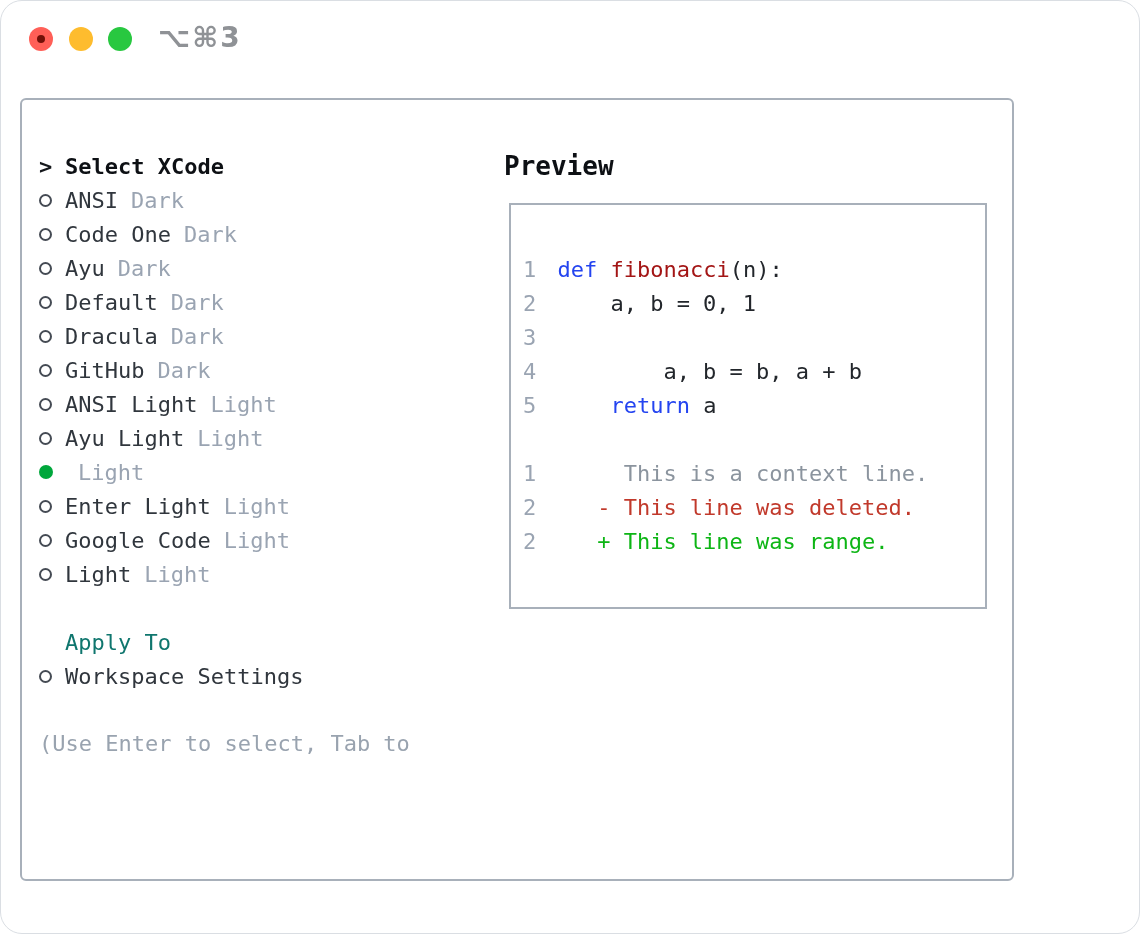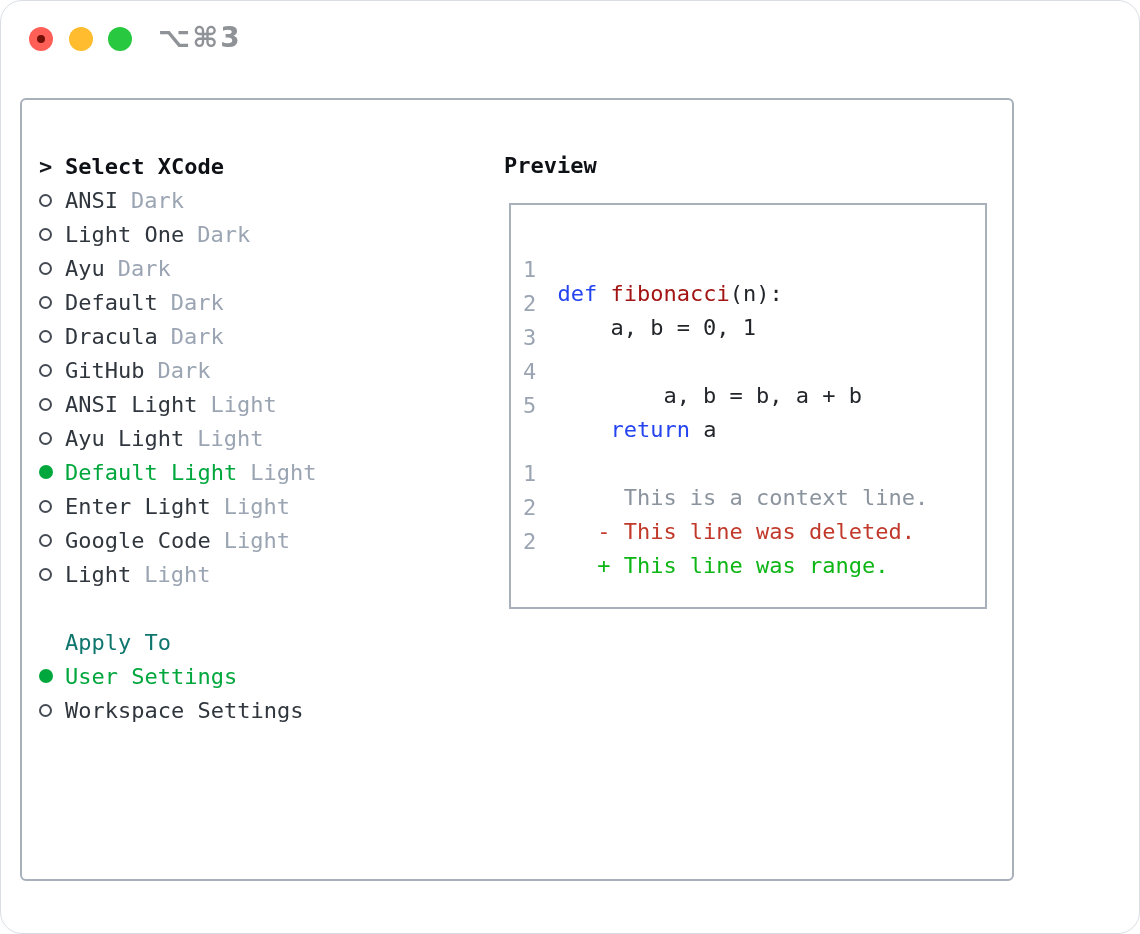--- a/index.html
+++ b/index.html
@@ -43,30 +43,30 @@
   .hdr{font-weight:bold;color:#0d1014;}
   .name{color:var(--text);}
   .row.selected .name{color:var(--green);}
   .tag{color:var(--muted);margin-left:13px;}
   .subhdr{color:#0f766e;}
   .row.sel-opt .name{color:var(--green);}
   .hint{height:34px;line-height:34px;font-size:22px;color:#99a3af;white-space:pre;}
   
   .preview-label{
     position:absolute;left:482px;top:49px;height:34px;line-height:34px;
-    font-size:22px;font-weight:bold;color:#0d1014;
+    font-size:26px;font-weight:bold;color:#0d1014;
   }
   .preview-box{
     position:absolute;left:487px;top:103px;width:478px;height:406px;
     border:2px solid var(--border);background:#fff;
     padding:48px 0 0 12px;overflow:hidden;
   }
   .crow{display:flex;height:34px;line-height:34px;font-size:22px;white-space:pre;}
   .ln{width:2.6ch;flex:0 0 auto;color:var(--muted);}
-  .body{color:var(--plain);margin-top:24px;}
+  .body{color:var(--plain);}
   .seg-keyword{color:var(--keyword);}
   .seg-function{color:var(--func);}
   .seg-plain{color:var(--plain);}
   .diff-context .body{color:#8b949e;}
   .diff-deleted .body{color:var(--deleted);}
   .diff-added .body{color:var(--added);}
 </style>
 </head>
 <body>
 
@@ -83,67 +83,65 @@
 
     <div class="list">
       <div class="row">
         <span class="marker chev">&gt;</span><span class="hdr">Select XCode</span>
       </div>
 
       <div class="row">
         <span class="marker"><span class="ring"></span></span><span class="name">ANSI</span><span class="tag">Dark</span>
       </div>
       <div class="row">
-        <span class="marker"><span class="ring"></span></span><span class="name">Light One</span><span class="tag">Dark</span>
+        <span class="marker"><span class="ring"></span></span><span class="name">Code One</span><span class="tag">Dark</span>
       </div>
       <div class="row">
         <span class="marker"><span class="ring"></span></span><span class="name">Ayu</span><span class="tag">Dark</span>
       </div>
       <div class="row">
         <span class="marker"><span class="ring"></span></span><span class="name">Default</span><span class="tag">Dark</span>
       </div>
       <div class="row">
         <span class="marker"><span class="ring"></span></span><span class="name">Dracula</span><span class="tag">Dark</span>
       </div>
       <div class="row">
         <span class="marker"><span class="ring"></span></span><span class="name">GitHub</span><span class="tag">Dark</span>
       </div>
       <div class="row">
         <span class="marker"><span class="ring"></span></span><span class="name">ANSI Light</span><span class="tag">Light</span>
       </div>
       <div class="row">
         <span class="marker"><span class="ring"></span></span><span class="name">Ayu Light</span><span class="tag">Light</span>
       </div>
       <div class="row selected">
-        <span class="marker"><span class="dot"></span></span><span class="name">Default Light</span><span class="tag">Light</span>
+        <span class="marker"><span class="dot"></span></span><span class="tag">Light</span>
       </div>
       <div class="row">
         <span class="marker"><span class="ring"></span></span><span class="name">Enter Light</span><span class="tag">Light</span>
       </div>
       <div class="row">
         <span class="marker"><span class="ring"></span></span><span class="name">Google Code</span><span class="tag">Light</span>
       </div>
       <div class="row">
         <span class="marker"><span class="ring"></span></span><span class="name">Light</span><span class="tag">Light</span>
       </div>
 
       <div class="row blank"></div>
 
       <div class="row">
         <span class="marker"></span><span class="subhdr">Apply To</span>
       </div>
-      <div class="row sel-opt">
-        <span class="marker"><span class="dot"></span></span><span class="name">User Settings</span>
-      </div>
       <div class="row">
         <span class="marker"><span class="ring"></span></span><span class="name">Workspace Settings</span>
       </div>
 
       <div class="row blank"></div>
 
+      <div class="hint">(Use Enter to select, Tab to</div>
     </div>
 
     <div class="preview-label">Preview</div>
 
     <div class="preview-box">
       <div class="crow">
         <span class="ln">1</span><span class="body"><span class="seg-keyword">def</span><span class="seg-plain"> </span><span class="seg-function">fibonacci</span><span class="seg-plain">(n):</span></span>
       </div>
       <div class="crow">
         <span class="ln">2</span><span class="body"><span class="seg-plain">    a, b = 0, 1</span></span>

